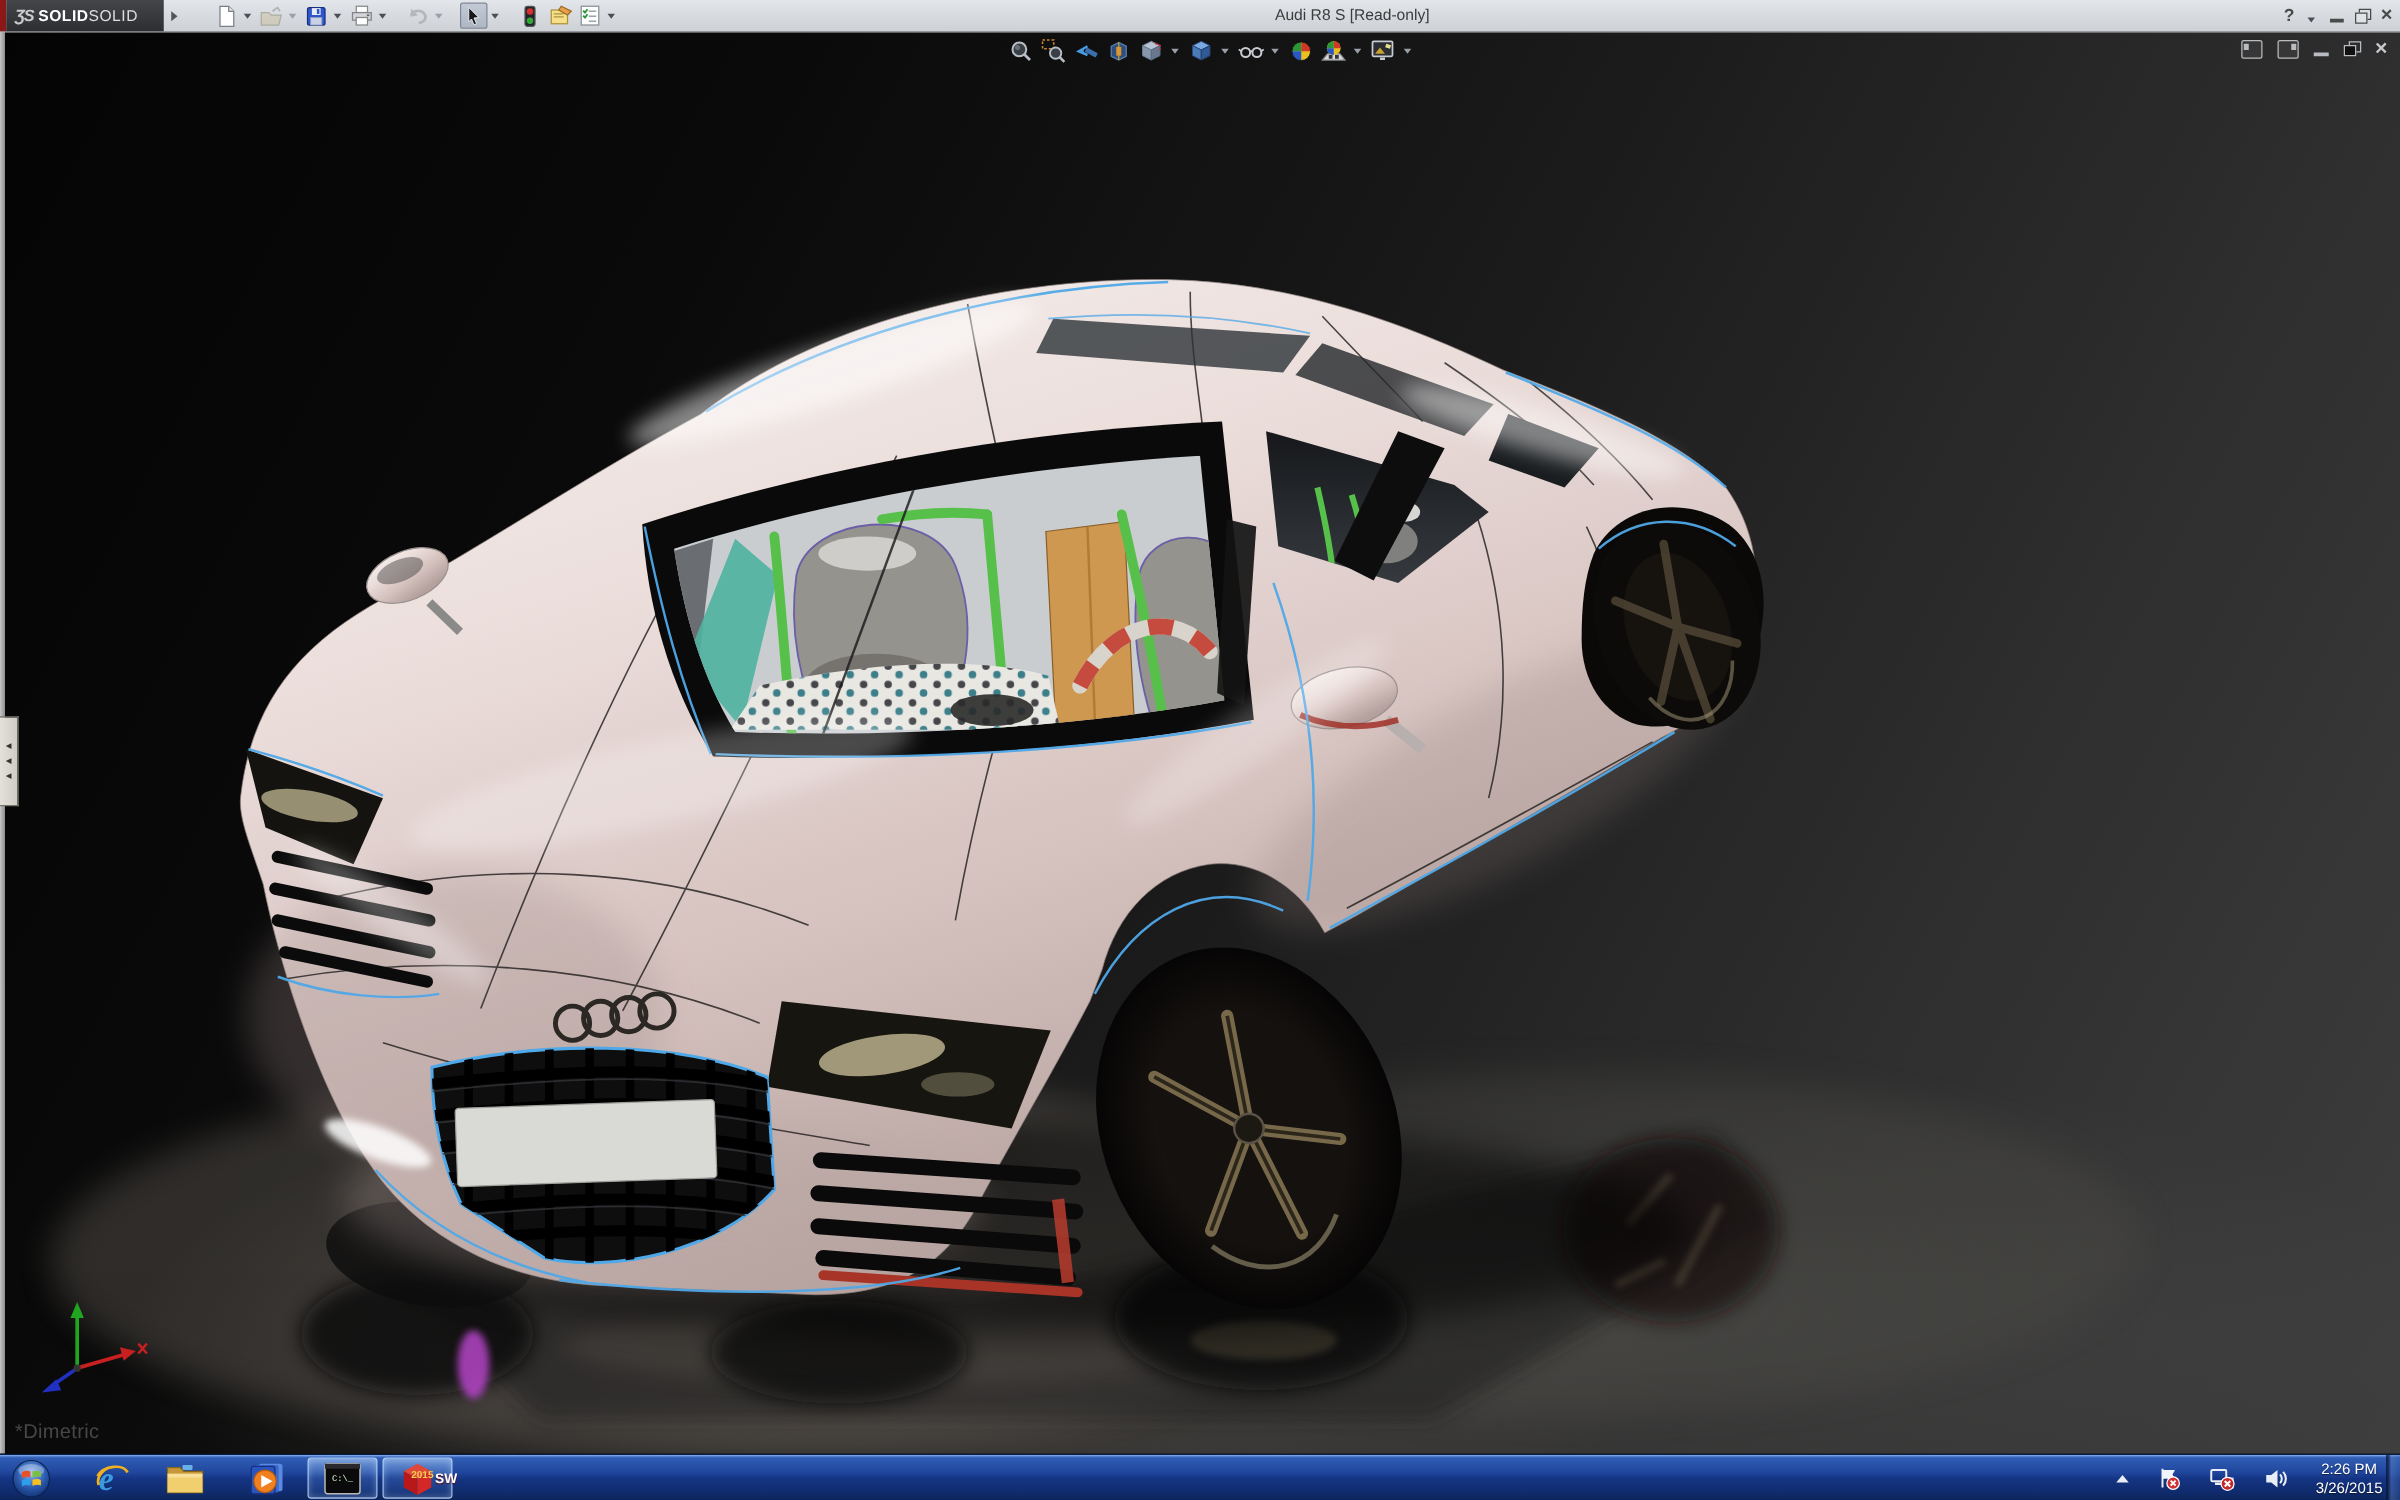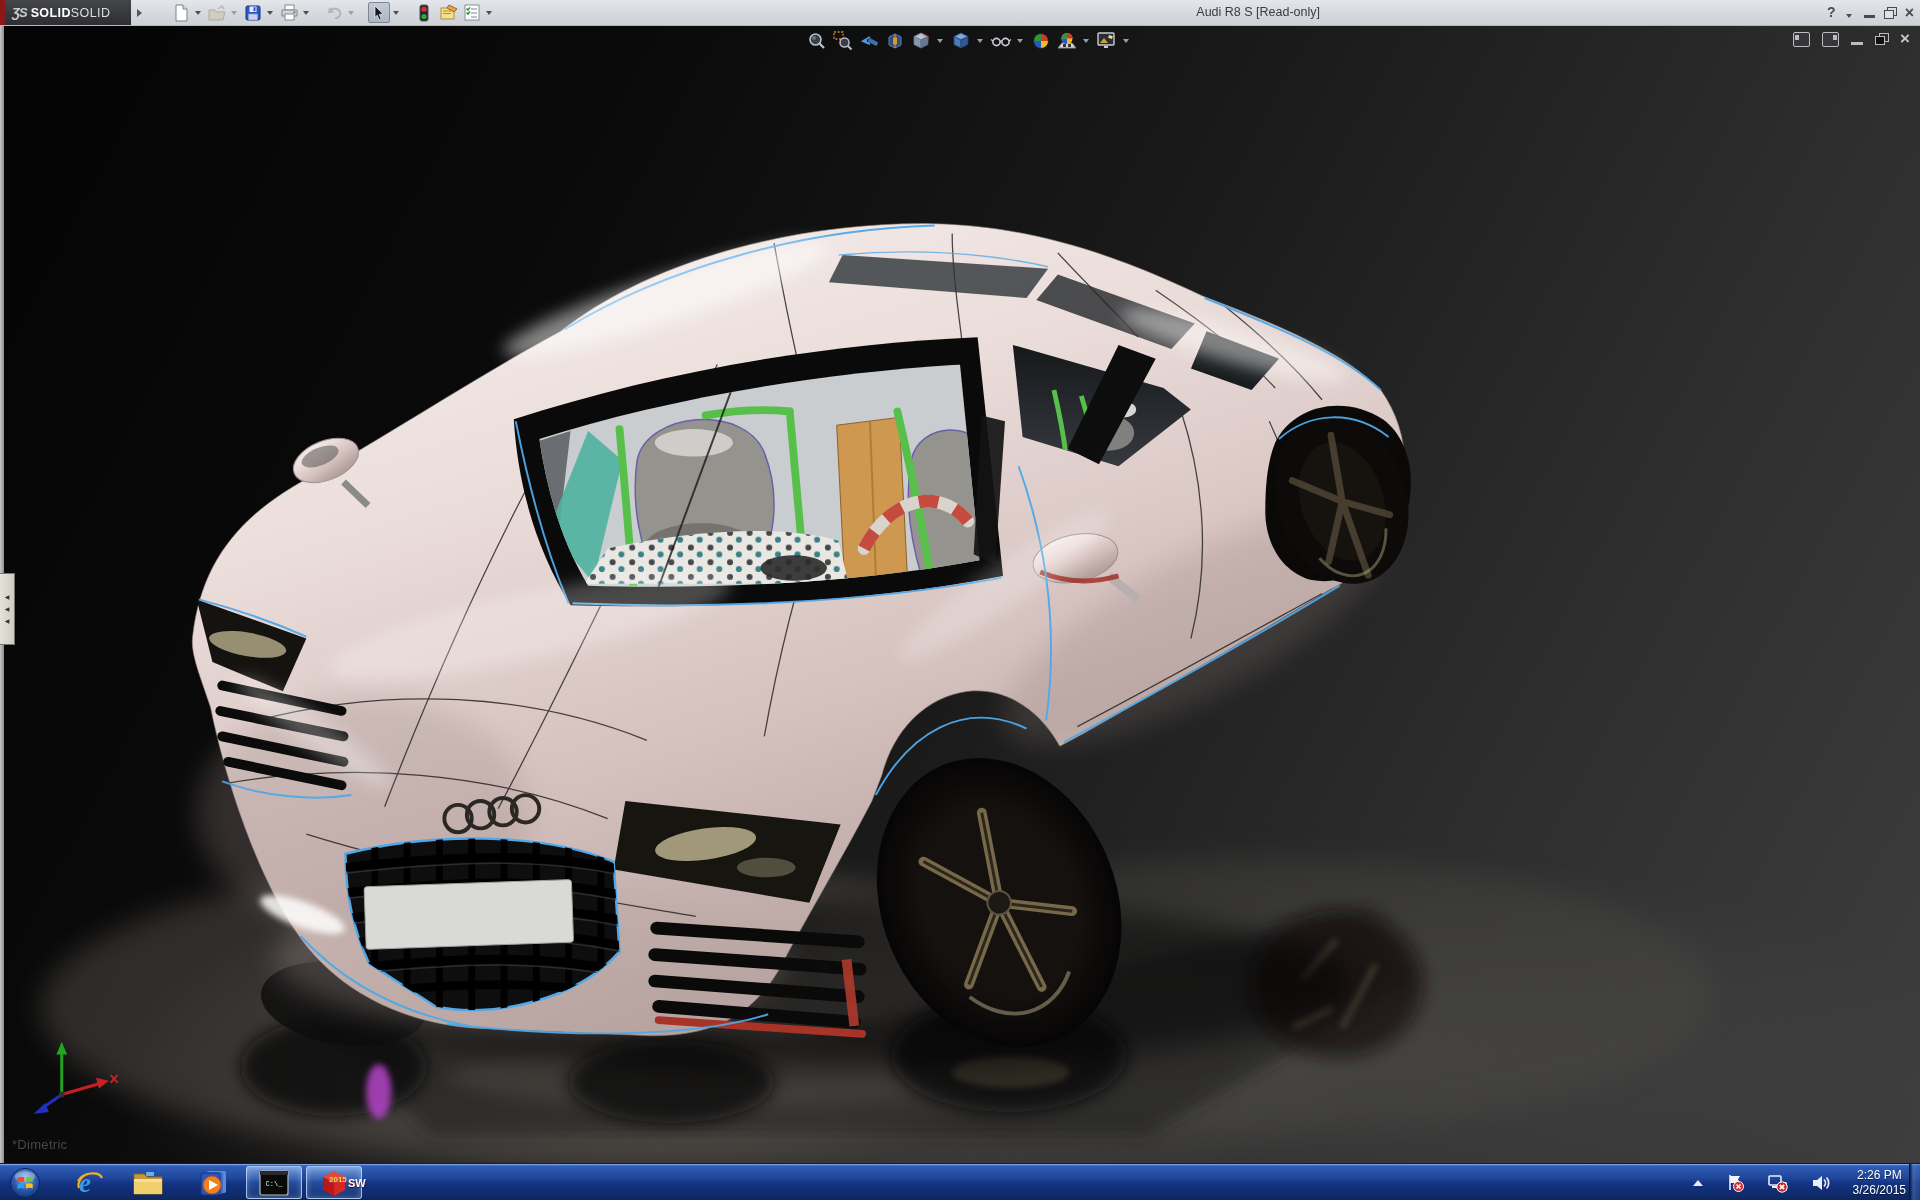--- a/index.html
+++ b/index.html
@@ -20,21 +20,21 @@
   .logo-expand{position:absolute;left:133px;top:4px;width:13px;height:17px;display:flex;align-items:center;justify-content:center;}
   .tri-r{width:0;height:0;border-top:4px solid transparent;border-bottom:4px solid transparent;border-left:5px solid #555;}
   .tb-row{position:absolute;left:170px;top:1px;height:23px;display:flex;align-items:center;gap:2px;}
   .tb-btn{width:22px;height:21px;display:flex;align-items:center;justify-content:center;border-radius:2px;}
   .tb-btn.pressed{background:linear-gradient(180deg,#c3cad6,#aeb6c4);border:1px solid #7d8694;box-sizing:border-box;}
   .car3{width:0;height:0;border-left:3.5px solid transparent;border-right:3.5px solid transparent;border-top:4px solid #4c5056;margin:0 3px 0 1px;}
   .car3.dim{border-top-color:#9aa0a8;}
   .dis{opacity:.5;filter:grayscale(55%);}
   .tb-gap{width:7px;}
   .win-title{position:absolute;left:1020px;top:0;width:300px;height:25px;line-height:25px;
-    text-align:right;font-size:12.5px;color:#3c3c3c;}
+    text-align:left;font-size:12.5px;color:#3c3c3c;}
   .tb-ctls{position:absolute;right:6px;top:0;height:25px;display:flex;align-items:center;gap:9px;}
   .ctl{color:#4a4a4a;font-size:14px;line-height:25px;cursor:default;}
   .ctl-help{font-weight:bold;font-size:14px;}
   .min-bar{width:11px;height:3px;background:#4a4a4a;margin-top:8px;}
   .restore-ic{position:relative;width:12px;height:11px;}
   .restore-ic::before{content:"";position:absolute;left:3px;top:0;width:8px;height:7px;border:1.5px solid #4a4a4a;}
   .restore-ic::after{content:"";position:absolute;left:0;top:3px;width:8px;height:7px;border:1.5px solid #4a4a4a;background:#dfe2e6;}
   .close-x{font-size:16px;font-weight:bold;color:#4a4a4a;}
 
   
@@ -56,21 +56,21 @@
   .doc-ctls{position:absolute;right:10px;top:6px;display:flex;align-items:center;gap:12px;z-index:5;}
   .doc-pane{width:15px;height:13px;border:1.5px solid #b9bcc0;border-radius:2px;position:relative;background:rgba(255,255,255,.06);}
   .doc-pane::after{content:"";position:absolute;top:2px;width:4px;height:5px;background:#b9bcc0;}
   .doc-pane.l::after{left:1px;} .doc-pane.r::after{right:1px;}
   .doc-min{width:12px;height:3px;background:#b9bcc0;margin-top:9px;}
   .doc-restore{position:relative;width:13px;height:12px;}
   .doc-restore::before{content:"";position:absolute;left:4px;top:0;width:8px;height:7px;border:1.5px solid #b9bcc0;}
   .doc-restore::after{content:"";position:absolute;left:0;top:3px;width:8px;height:7px;border:1.5px solid #b9bcc0;background:#111;}
   .doc-close{color:#c6c9cd;font-size:17px;font-weight:bold;line-height:16px;}
 
-  .dimetric{position:absolute;left:12px;top:1112px;font-size:13px;color:#474747;letter-spacing:.3px;}
+  .dimetric{position:absolute;left:12px;top:1112px;font-size:16px;color:#474747;letter-spacing:.3px;}
 
   
   .taskbar{position:absolute;left:0;top:1163px;width:1920px;height:37px;z-index:40;
     background:linear-gradient(180deg,#5c87d6 0%,#305cb4 7%,#1f469c 38%,#143383 52%,#102c6e 80%,#0d2458 100%);
     border-top:1px solid #0a1c40;box-shadow:inset 0 1px 0 rgba(150,190,250,.55);}
   .tk-item{position:absolute;top:2px;height:33px;display:flex;align-items:center;justify-content:center;}
   .tk-open{border:1px solid rgba(185,215,252,.85);border-radius:3px;box-sizing:border-box;
     background:linear-gradient(180deg,rgba(170,205,250,.55),rgba(90,140,215,.28) 48%,rgba(45,85,165,.25));
     box-shadow:inset 0 0 6px rgba(220,240,255,.35);text-decoration:underline;}
   .tray{position:absolute;right:14px;top:0;height:37px;display:flex;align-items:center;gap:22px;}

